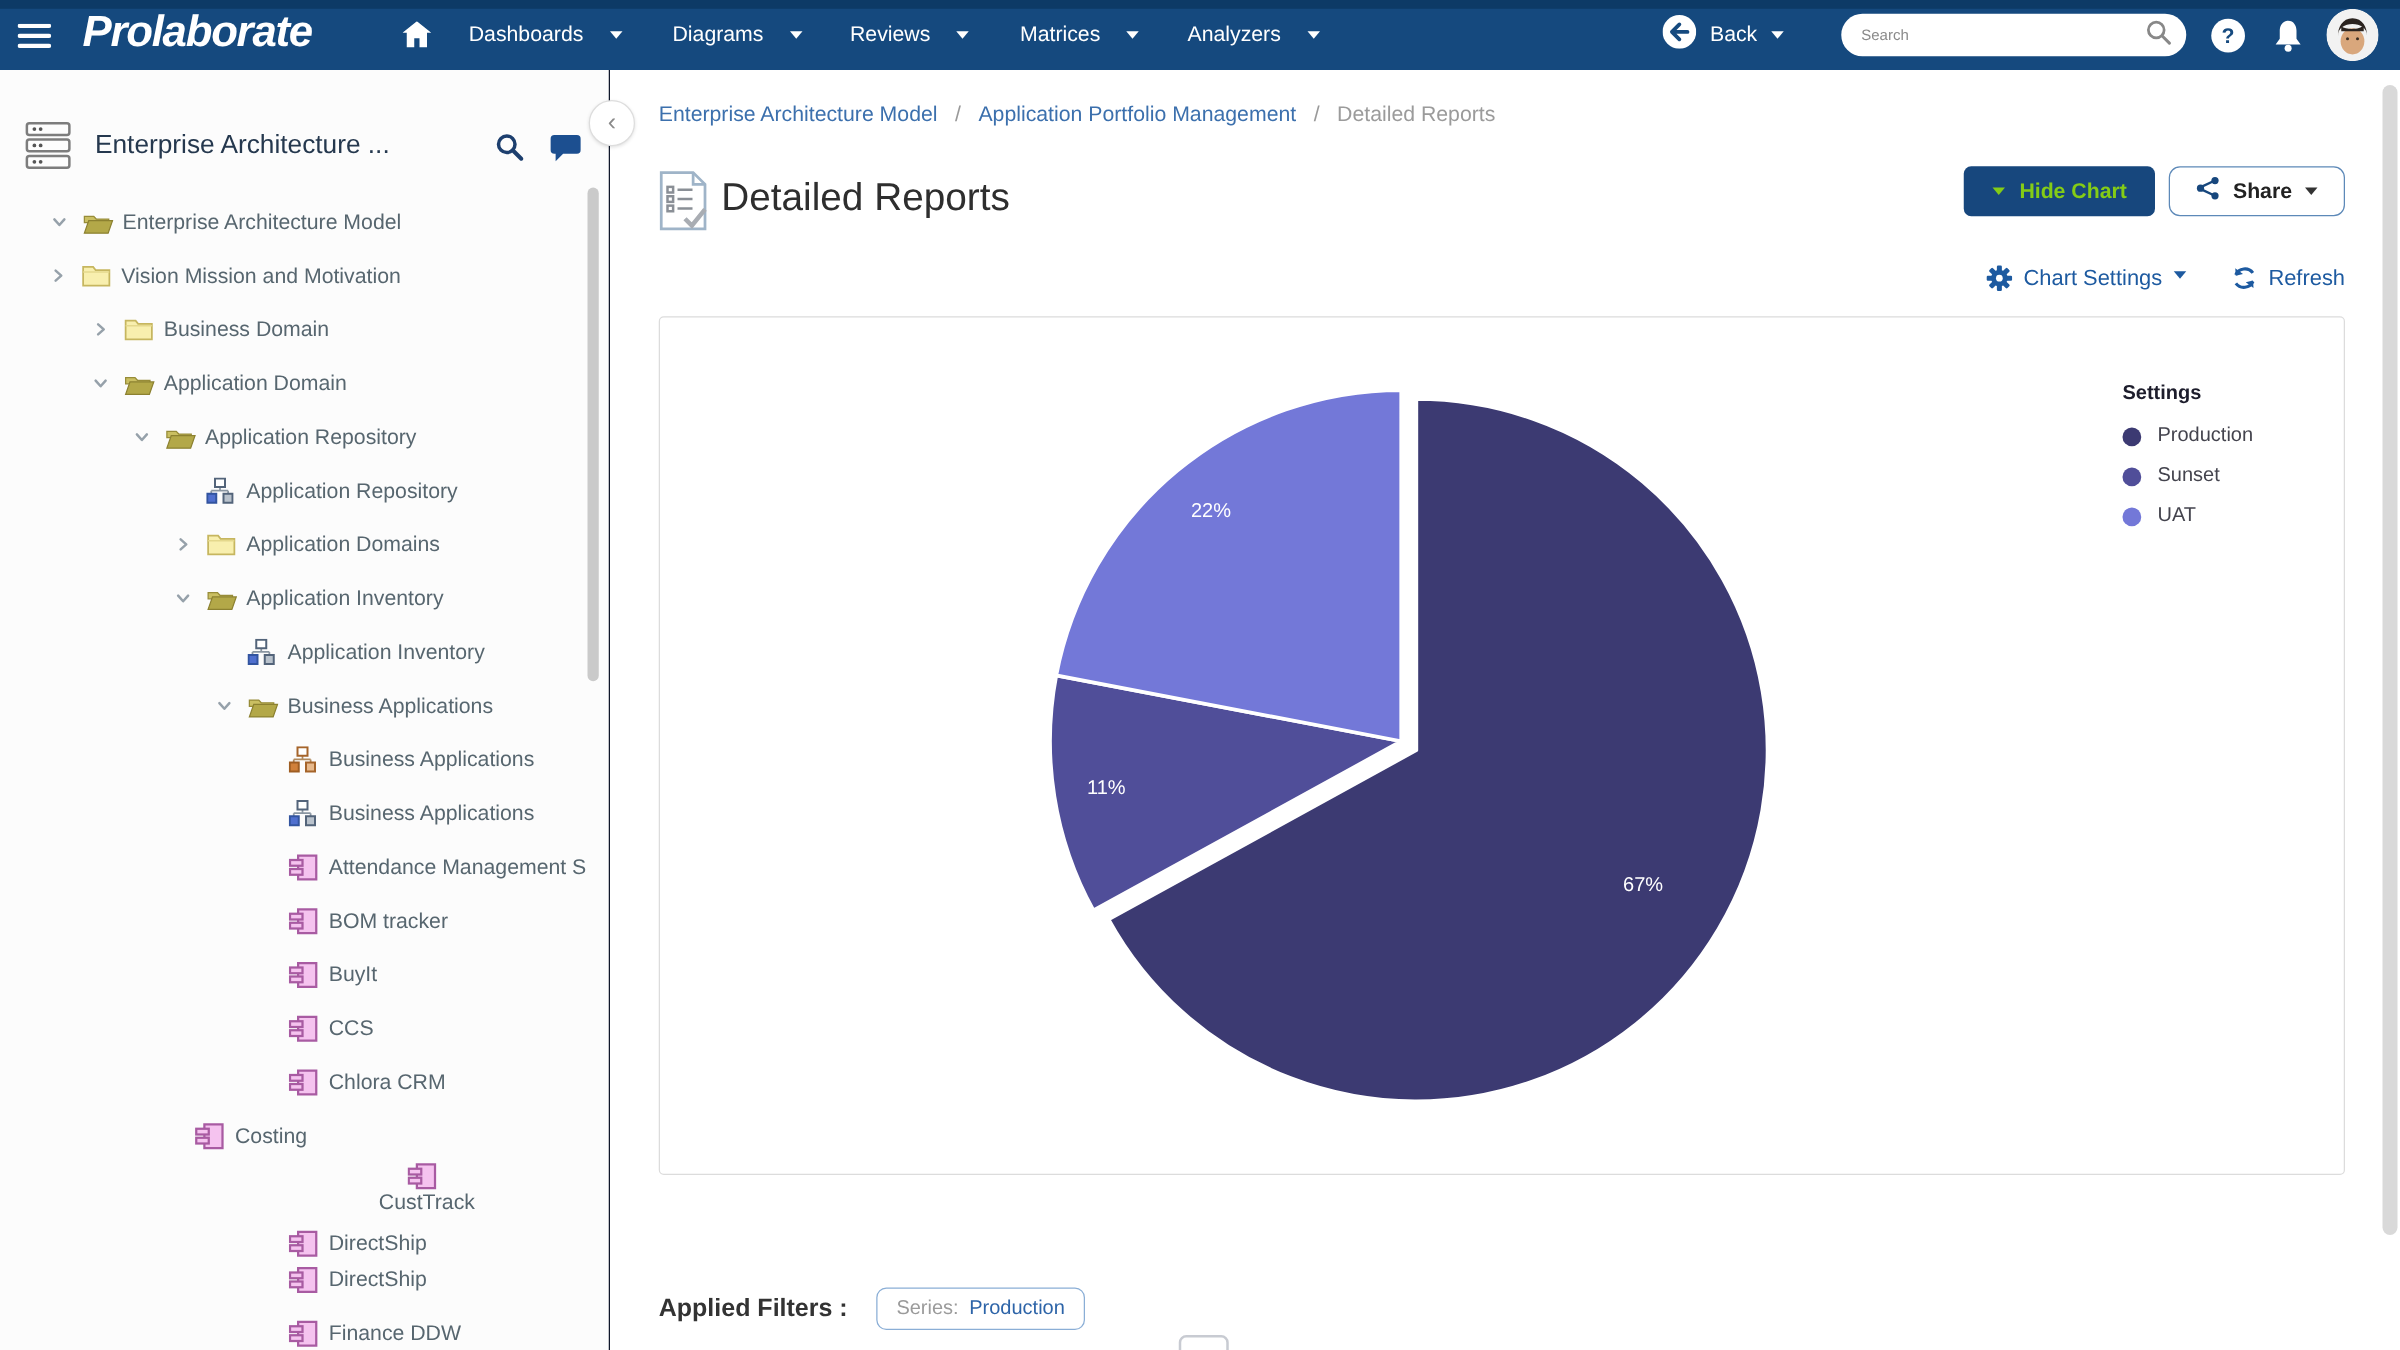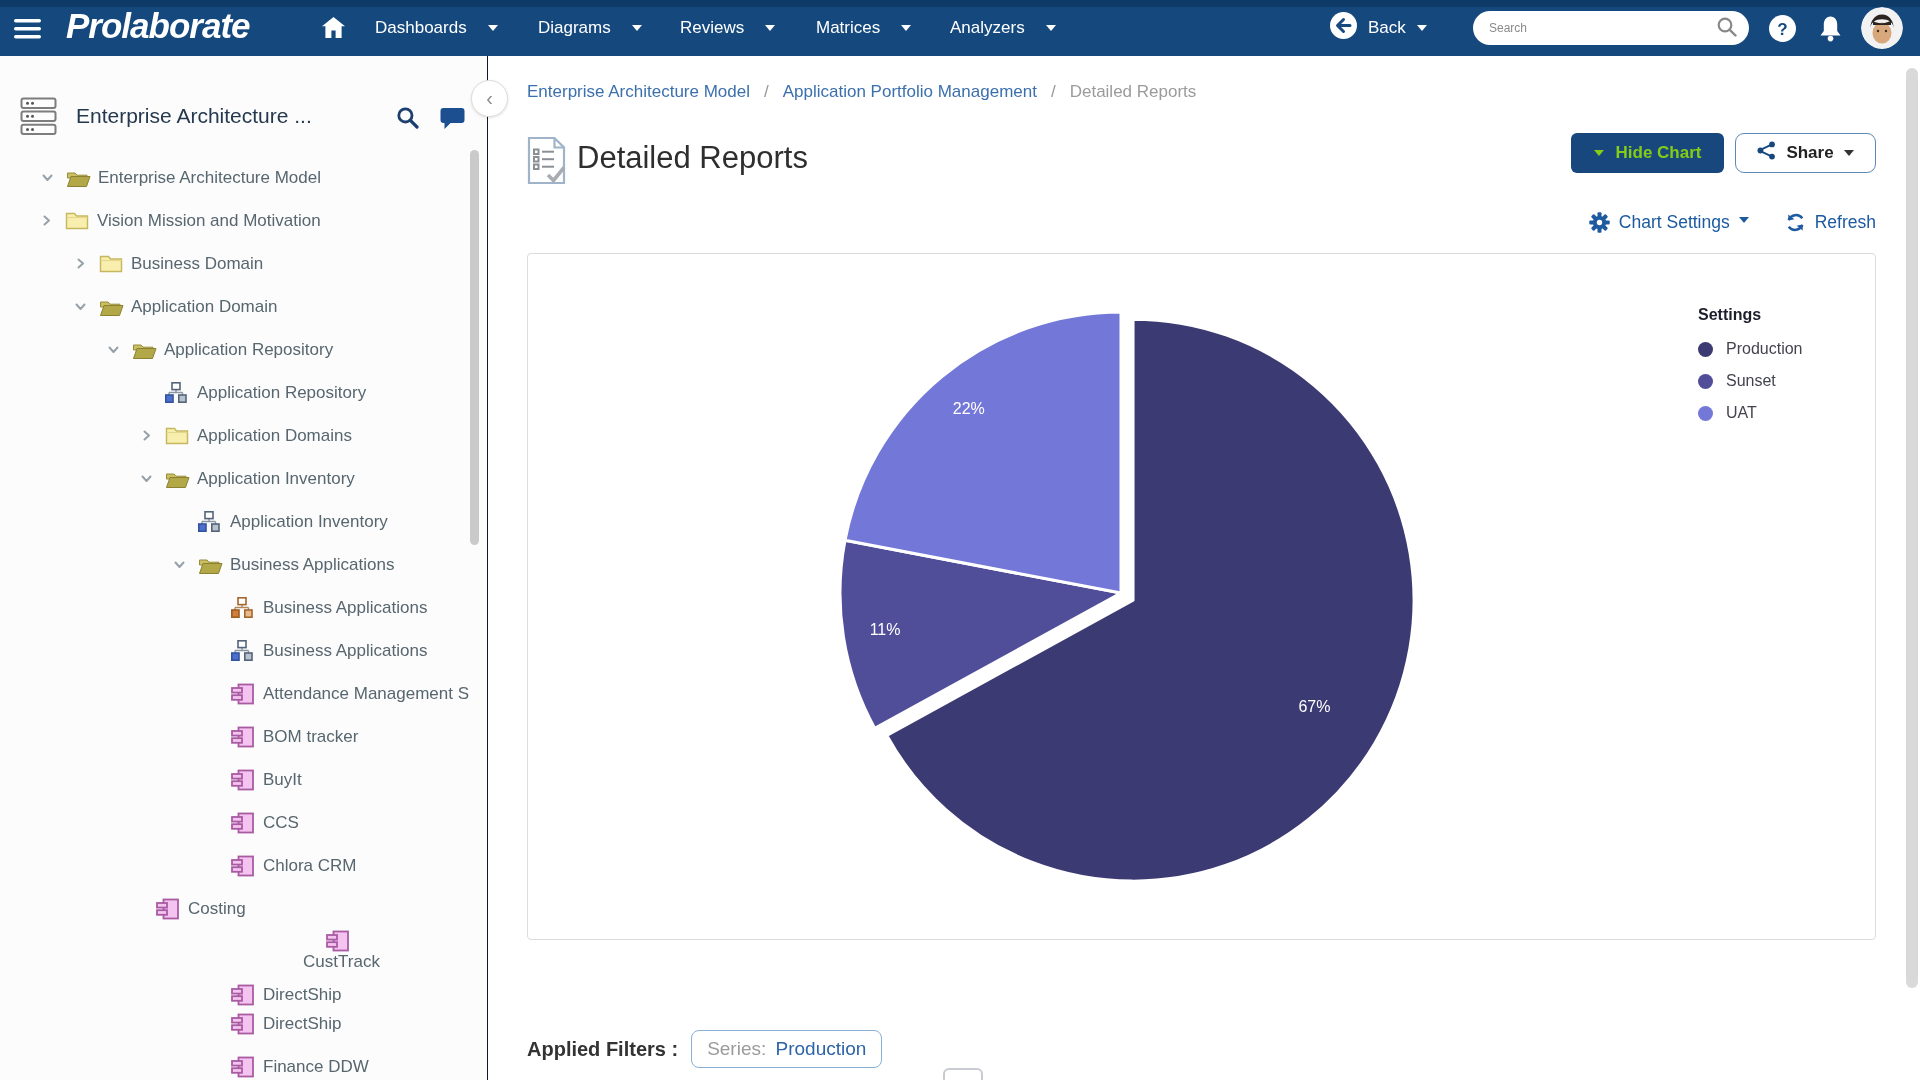--- a/index.html
+++ b/index.html
@@ -72,22 +72,22 @@
   #chart-card { position:absolute; left:38px; top:197px; width:1349px; height:687px; background:#fff;
                 border:1px solid #dcdcdc; border-radius:4px; }
   #pie-svg { position:absolute; left:0; top:0; }
   #legend { position:absolute; left:1170px; top:52px; }
   #legend-title { font-size:16px; font-weight:700; color:#1d1d2c; margin-bottom:16px; }
   .legend-item { display:flex; align-items:center; gap:13px; margin-bottom:14px; font-size:16px;
                  color:#44444e; cursor:pointer; }
   .legend-dot { width:15px; height:15px; border-radius:50%; flex-shrink:0; }
   #filters-row { position:absolute; left:38px; top:974px; display:flex; align-items:center; }
   #filters-label { font-size:20px; font-weight:700; color:#333; }
-  #filter-chip { margin-left:13px; border:1.5px solid #8aaed6; border-radius:8px; padding:7px 15px;
-                 font-size:19px; background:#fff; cursor:default; }
+  #filter-chip { margin-left:23px; border:1.5px solid #8aaed6; border-radius:8px; padding:7px 15px;
+                 font-size:16px; background:#fff; cursor:default; }
   #filter-chip .chip-key { color:#9b9b9b; }
   #filter-chip .chip-val { color:#2d64a8; margin-left:4px; }
   #partial-box { position:absolute; left:454px; top:1012px; width:40px; height:22px;
                  border:2px solid #c8cbd2; border-radius:6px; background:#fff; }
   #main-scrollbar { position:absolute; right:0; top:56px; width:16px; height:1024px; background:#fff; }
   #main-scrollthumb { position:absolute; right:2px; top:12px; width:12px; height:920px;
                       background:#d9d9d9; border-radius:6px; }
   text.pie-label { font-family:"Liberation Sans", sans-serif; font-size:16px; fill:#fff; }
 </style>
 </head>

